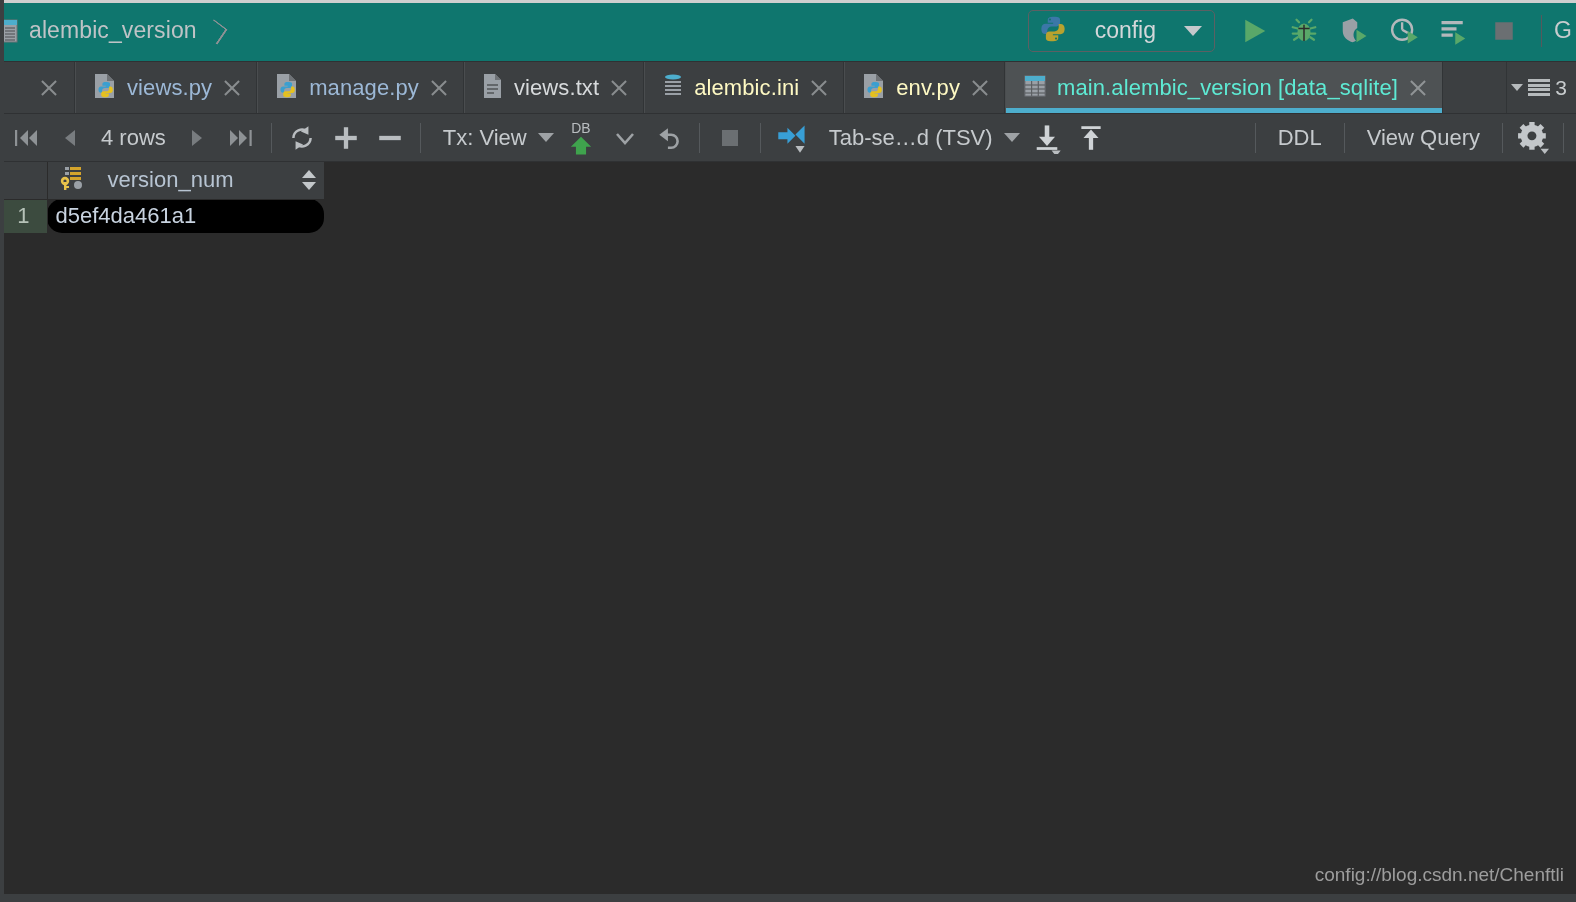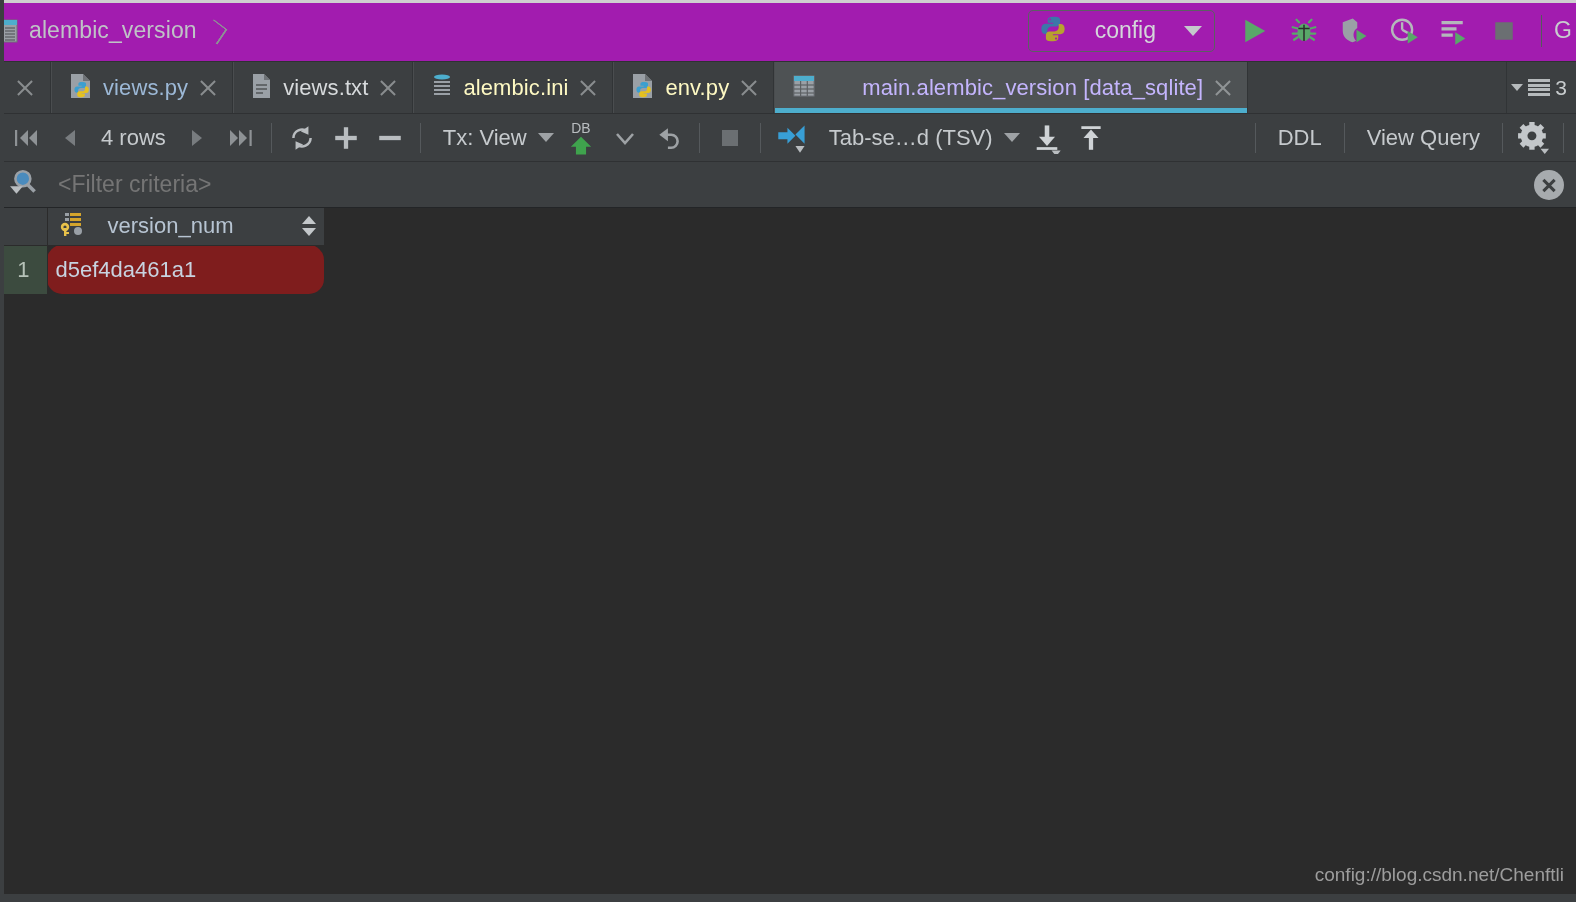--- a/index.html
+++ b/index.html
@@ -16,21 +16,21 @@
     position: relative;
     width: 1576px; height: 902px;
     background: #2b2b2b;
     display: flex;
     flex-direction: column;
   }
 
   
   .topbar {
     height: 62px;
-    background: #a21caf;
+    background: #0f766e;
     border-bottom: 1px solid #2f3133;
     display: flex;
     flex: 0 0 auto;
     position: relative;
   }
   .topbar-hairline {
     position: absolute; top: 0; left: 0; right: 0; height: 3px;
     background: #cfcfcf;
   }
 
@@ -122,20 +122,21 @@
 
   
   .tabsrow {
     height: 52px;
     background: #3c3f41;
     display: flex;
     align-items: stretch;
     flex: 0 0 auto;
     border-bottom: 1px solid #2f3133;
     position: relative;
+    padding-left: 24px;
   }
   .tab {
     display: flex;
     align-items: center;
     gap: 9px;
     padding: 0 13px 0 16px;
     border-right: 1px solid #313436;
     border-left: 1px solid #4a4d4f;
     cursor: default;
     position: relative;
@@ -146,21 +147,21 @@
   .tab.pin-close {
     padding: 0 14px;
   }
   .tab-label {
     font-size: 22px;
     color: #9cb8d6;
     letter-spacing: 0.1px;
   }
   .tab-label.red { color: #fef9c3; }
   .tab-label.plain { color: #d7dadc; }
-  .tab-label.active { color: #c4b5fd; margin-left: 36px; }
+  .tab-label.active { color: #5eead4; }
   .tab.active {
     background: #4e5254;
   }
   .tab.active .tab-underline {
     position: absolute; left: 0; right: 0; bottom: 0;
     height: 5px; background: #4daecd;
   }
   .tab-x {
     width: 22px; height: 22px;
     position: relative;
@@ -333,22 +334,22 @@
     width: 47px; height: 34px;
     background: #3c4b3f;
     color: #b6c2b8;
     font-size: 22px;
     text-align: center;
     vertical-align: middle;
     border-bottom: 1px solid #2b2b2b;
     border-right: 1px solid #2b2b2b;
   }
   td.cell {
-    width: 277px; height: 49px;
-    background: #7f1d1d;
+    width: 277px; height: 34px;
+    background: #000000;
     color: #c8d3e0;
     font-size: 22px;
     padding-left: 8px;
     vertical-align: middle;
     border-bottom: 1px solid #2b2b2b;
     border-radius: 15px;
   }
 
   
   .watermark {
@@ -488,20 +489,34 @@
           <g transform="translate(5,9) scale(0.72)">
             <path d="M11.9 1.5c-2.6 0-4.4.9-4.4 2.6v2.6h4.6v.8H5.6C3.6 7.5 2 8.9 2 11.9s1.4 4.4 3.5 4.4h1.6v-2.9c0-2 1.7-3.6 3.7-3.6h4.3c1.7 0 3-1.4 3-3.1V4.1c0-1.6-1.4-2.6-4.2-2.6z" fill="#3b9fd0"></path>
             <path d="M12.1 22.5c2.6 0 4.4-.9 4.4-2.6v-2.6h-4.6v-.8h6.5c2 0 3.6-1.4 3.6-4.4s-1.4-4.4-3.5-4.4h-1.6v2.9c0 2-1.7 3.6-3.7 3.6H8.9c-1.7 0-3 1.4-3 3.1v2.6c0 1.6 1.4 2.6 4.2 2.6z" fill="#e5c11f"></path>
           </g>
         </svg>
       </span>
       <span class="tab-label">views.py</span>
       <span class="tab-x"></span>
     </div>
 
+    <div class="tab">
+      <span>
+        <svg width="26" height="28" viewBox="0 0 26 28">
+          <path d="M3 2h12l7 7v17H3z" fill="#9aa0a6"></path>
+            <path d="M15 2l7 7h-7z" fill="#6f7377"></path>
+          <g transform="translate(5,9) scale(0.72)">
+            <path d="M11.9 1.5c-2.6 0-4.4.9-4.4 2.6v2.6h4.6v.8H5.6C3.6 7.5 2 8.9 2 11.9s1.4 4.4 3.5 4.4h1.6v-2.9c0-2 1.7-3.6 3.7-3.6h4.3c1.7 0 3-1.4 3-3.1V4.1c0-1.6-1.4-2.6-4.2-2.6z" fill="#3b9fd0"></path>
+            <path d="M12.1 22.5c2.6 0 4.4-.9 4.4-2.6v-2.6h-4.6v-.8h6.5c2 0 3.6-1.4 3.6-4.4s-1.4-4.4-3.5-4.4h-1.6v2.9c0 2-1.7 3.6-3.7 3.6H8.9c-1.7 0-3 1.4-3 3.1v2.6c0 1.6 1.4 2.6 4.2 2.6z" fill="#e5c11f"></path>
+          </g>
+        </svg>
+      </span>
+      <span class="tab-label">manage.py</span>
+      <span class="tab-x"></span>
+    </div>
 
     <div class="tab">
       <span>
         <svg width="24" height="28" viewBox="0 0 24 28">
           <path d="M3 2h11l6 6v18H3z" fill="#9aa0a6"></path>
             <path d="M14 2l6 6h-6z" fill="#6f7377"></path>
           <g stroke="#55595c" stroke-width="1.6">
               <line x1="6" y1="13" x2="17" y2="13"></line>
               <line x1="6" y1="17" x2="17" y2="17"></line>
               <line x1="6" y1="21" x2="13" y2="21"></line>
@@ -712,31 +727,20 @@
           <rect x="19.5" y="18" width="5" height="5" transform="rotate(-45 22 20.5)"></rect>
           <rect x="19.5" y="3" width="5" height="5" transform="rotate(45 22 5.5)"></rect>
           <rect x="3.5" y="18" width="5" height="5" transform="rotate(45 6 20.5)"></rect>
         </g>
         <polygon points="22,25 30,25 26,30" fill="#b9bdc0"></polygon>
       </svg>
     </div>
     <div class="gt-sep"></div>
   </div>
 
-  <div class="filterbar">
-    <span>
-      <svg width="34" height="32" viewBox="0 0 30 30">
-        <circle cx="13" cy="11" r="7" fill="#4a8bbd" stroke="#9aa0a6" stroke-width="2.4"></circle>
-        <line x1="17" y1="16" x2="24" y2="23" stroke="#9aa0a6" stroke-width="3.4"></line>
-        <polygon points="1,18 13,18 7,25" fill="#b9bdc0"></polygon>
-      </svg>
-    </span>
-    <input class="filter-input" type="text" value="" placeholder="&lt;Filter criteria&gt;" style="">
-    <span class="filter-clear"></span>
-  </div>
 
   <div class="gridwrap">
     <table class="datagrid">
       <thead>
         <tr>
           <th class="hdr-gutter"></th>
           <th class="hdr-cell">
             <div class="hdr-inner">
               <span>
                 <svg width="26" height="26" viewBox="0 0 26 26">

